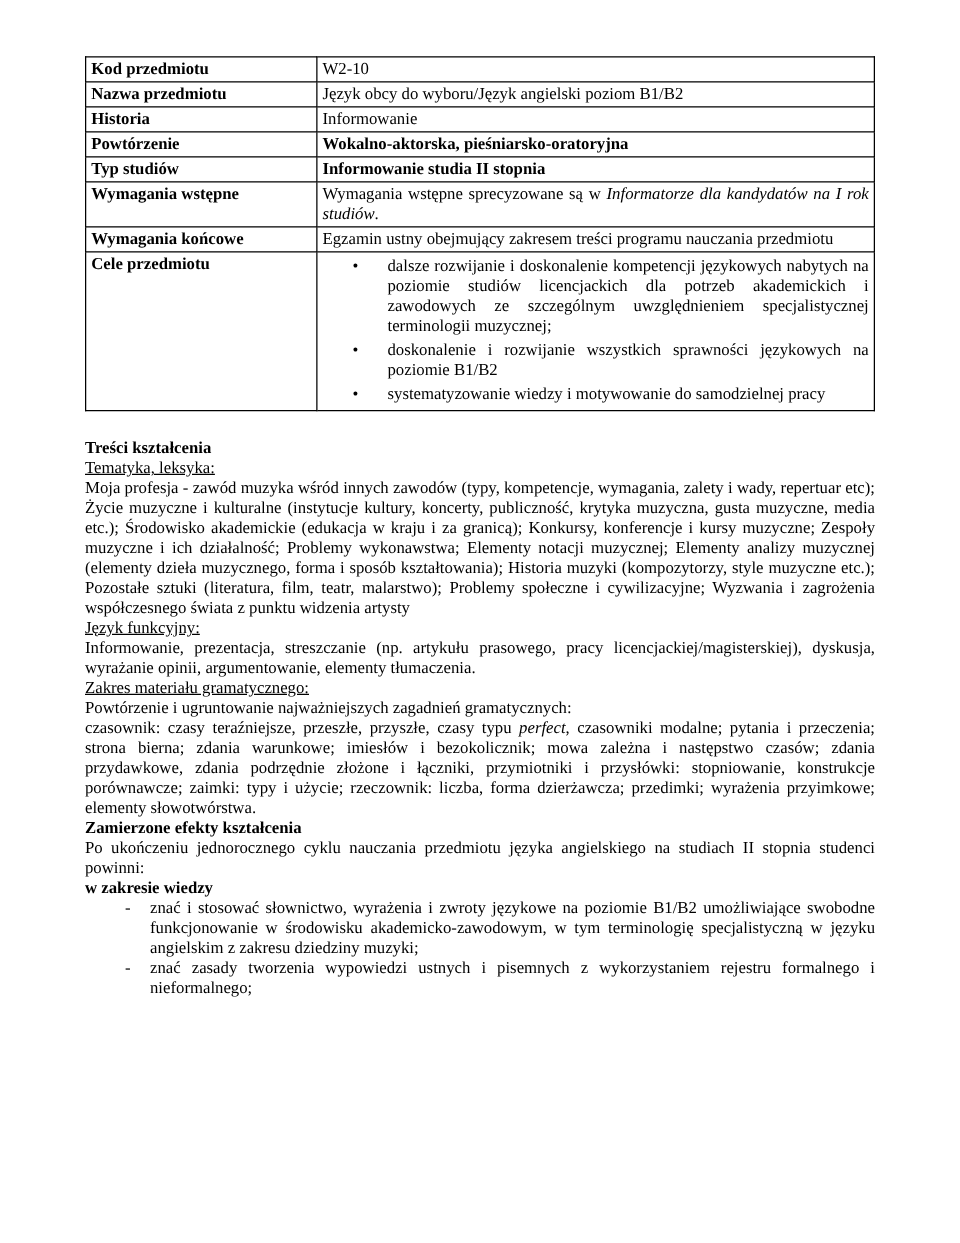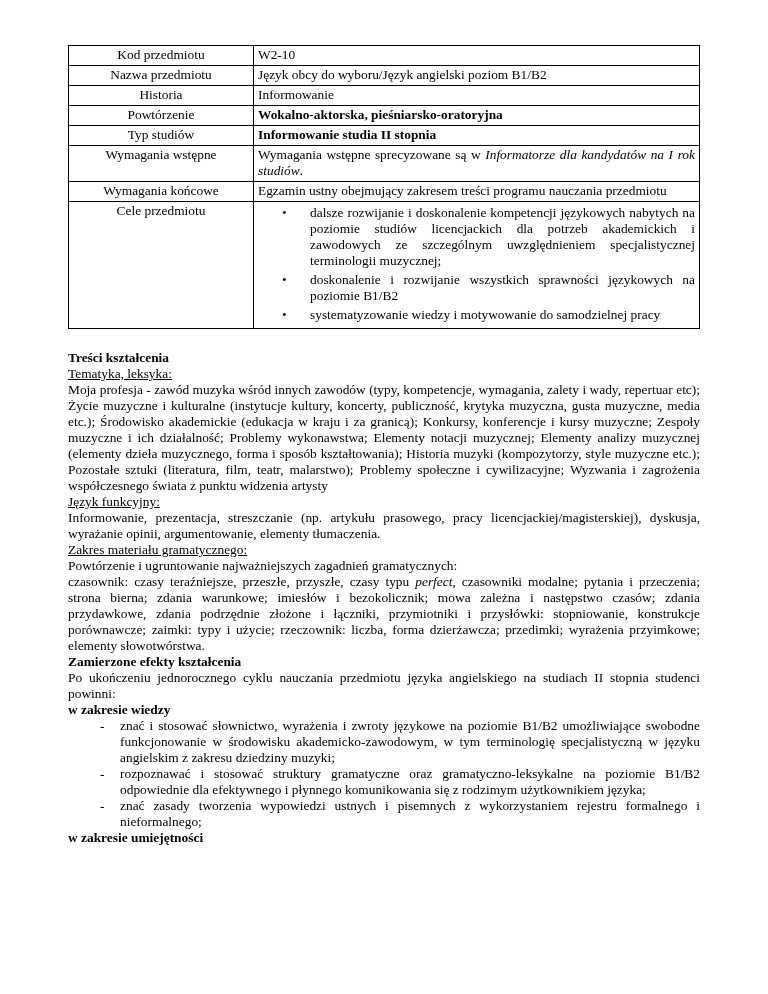--- a/index.html
+++ b/index.html
@@ -22,22 +22,21 @@
     width: 100%;
     border-collapse: collapse;
   }
   table.course-table td {
     border: 1px solid #000000;
     vertical-align: top;
     padding: 1px 4px 2px 4px;
   }
   td.label {
     width: 185px;
-    font-weight: normal;
-    text-align: center;
+    font-weight: bold;
   }
   td.value.bold { font-weight: bold; }
   td.value.just { text-align: justify; }
   ul.goal-list {
     list-style: none;
     padding-left: 24px;
     margin: 2px 0 2px 0;
   }
   ul.goal-list li {
     position: relative;
@@ -126,19 +125,17 @@
     <p class="underline">Język funkcyjny:</p>
     <p>Informowanie, prezentacja, streszczanie (np. artykułu prasowego, pracy licencjackiej/magisterskiej), dyskusja, wyrażanie opinii, argumentowanie, elementy tłumaczenia.</p>
     <p class="underline">Zakres materiału gramatycznego:</p>
     <p>Powtórzenie i ugruntowanie najważniejszych zagadnień gramatycznych:</p>
     <p><span>czasownik: czasy teraźniejsze, przeszłe, przyszłe, czasy typu </span><i>perfect</i><span>, czasowniki modalne; pytania i przeczenia; strona bierna; zdania warunkowe; imiesłów i bezokolicznik; mowa zależna i następstwo czasów; zdania przydawkowe, zdania podrzędnie złożone i łączniki, przymiotniki i przysłówki: stopniowanie, konstrukcje porównawcze; zaimki: typy i użycie; rzeczownik: liczba, forma dzierżawcza; przedimki; wyrażenia przyimkowe; elementy słowotwórstwa.</span></p>
     <p class="bold">Zamierzone efekty kształcenia</p>
     <p>Po ukończeniu jednorocznego cyklu nauczania przedmiotu języka angielskiego na studiach II stopnia studenci powinni:</p>
     <p class="bold">w zakresie wiedzy</p>
     <ul class="dash-list">
       <li>znać i stosować słownictwo, wyrażenia i zwroty językowe na poziomie B1/B2 umożliwiające swobodne funkcjonowanie w środowisku akademicko-zawodowym, w tym terminologię specjalistyczną w języku angielskim z zakresu dziedziny muzyki;</li>
-      <li>rozpoznawać i stosować struktury gramatyczne oraz gramatyczno-leksykalne na poziomie B1/B2 odpowiednie dla efektywnego i płynnego komunikowania się z rodzimym użytkownikiem języka;</li>
       <li>znać zasady tworzenia wypowiedzi ustnych i pisemnych z wykorzystaniem rejestru formalnego i nieformalnego;</li>
     </ul>
-    <p class="bold">w zakresie umiejętności</p>
   </div>
 
 </div>
 
 </body></html>

